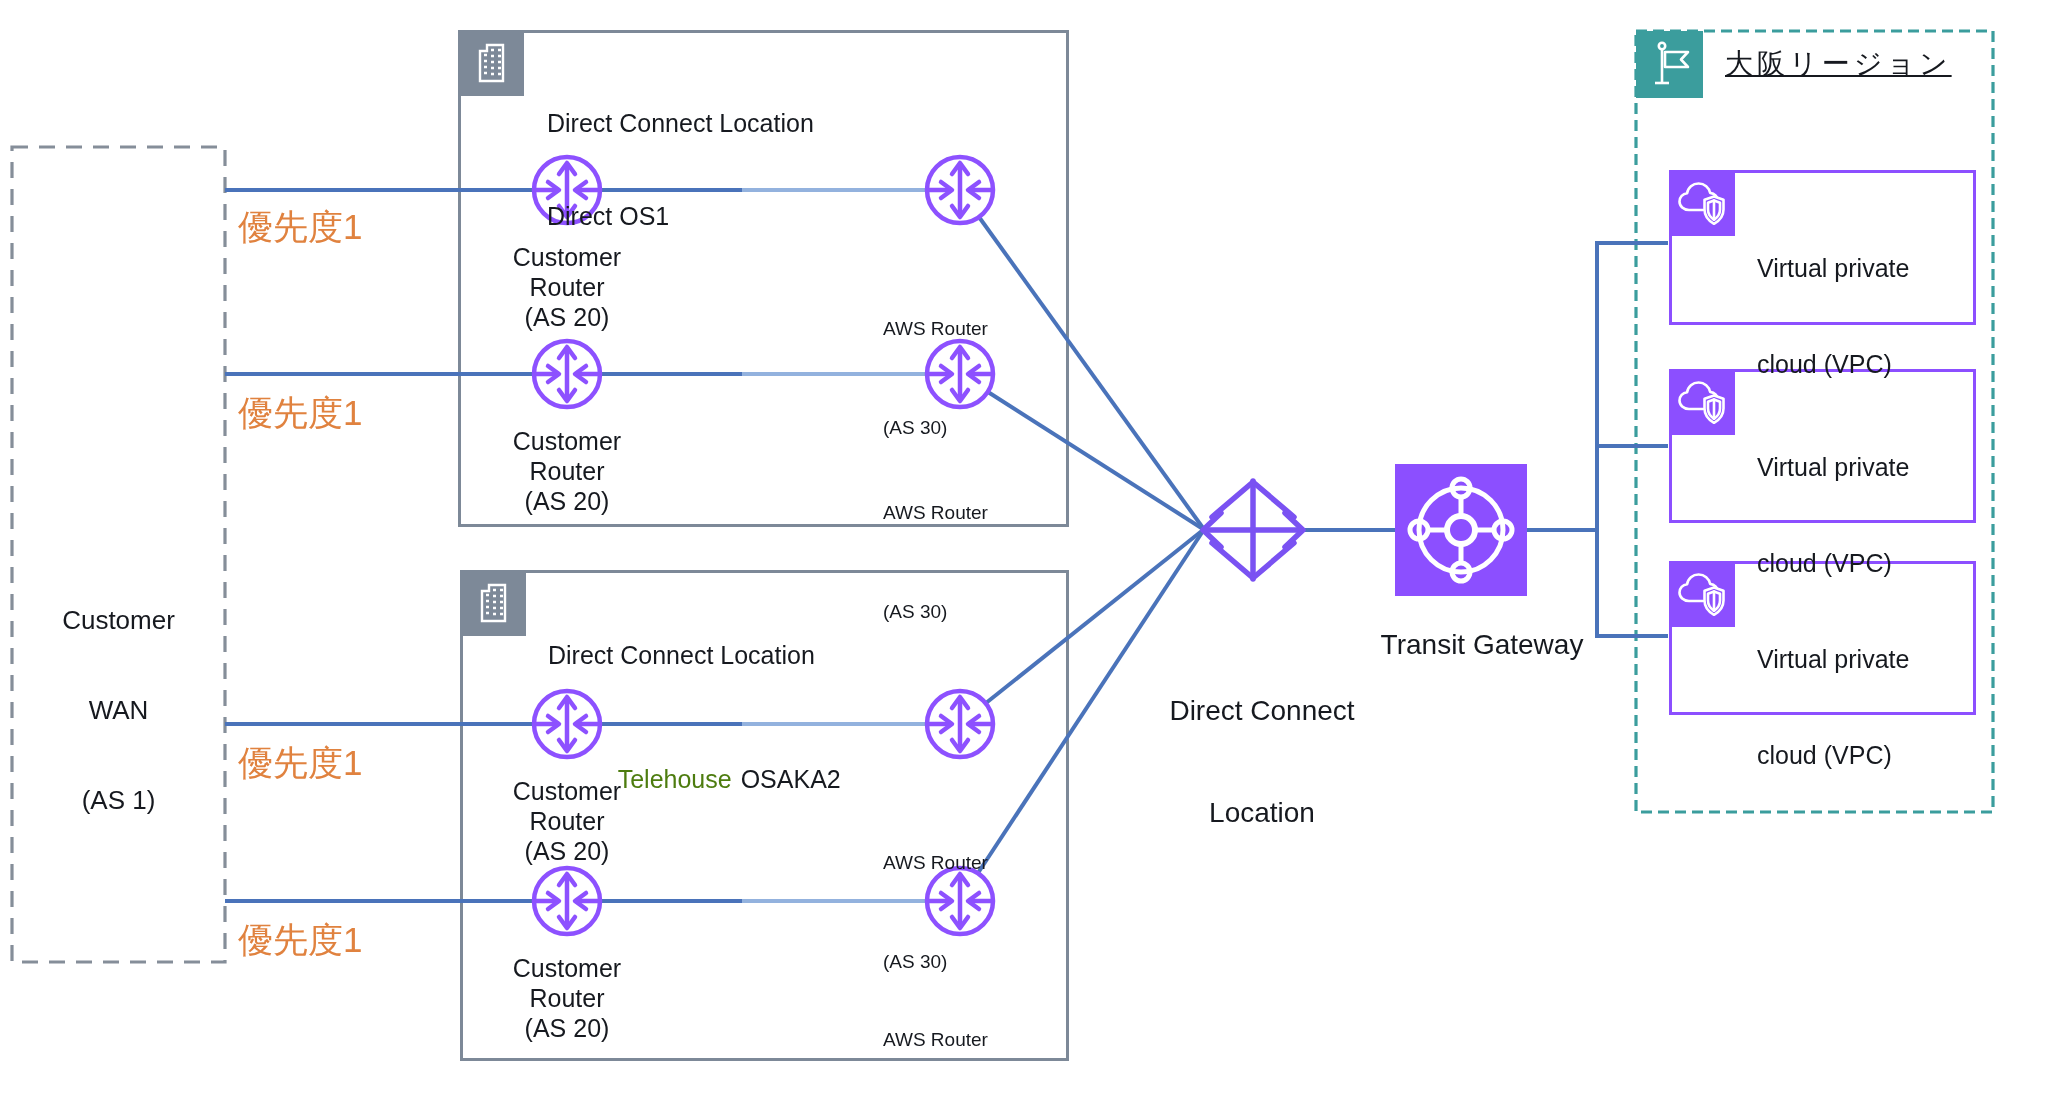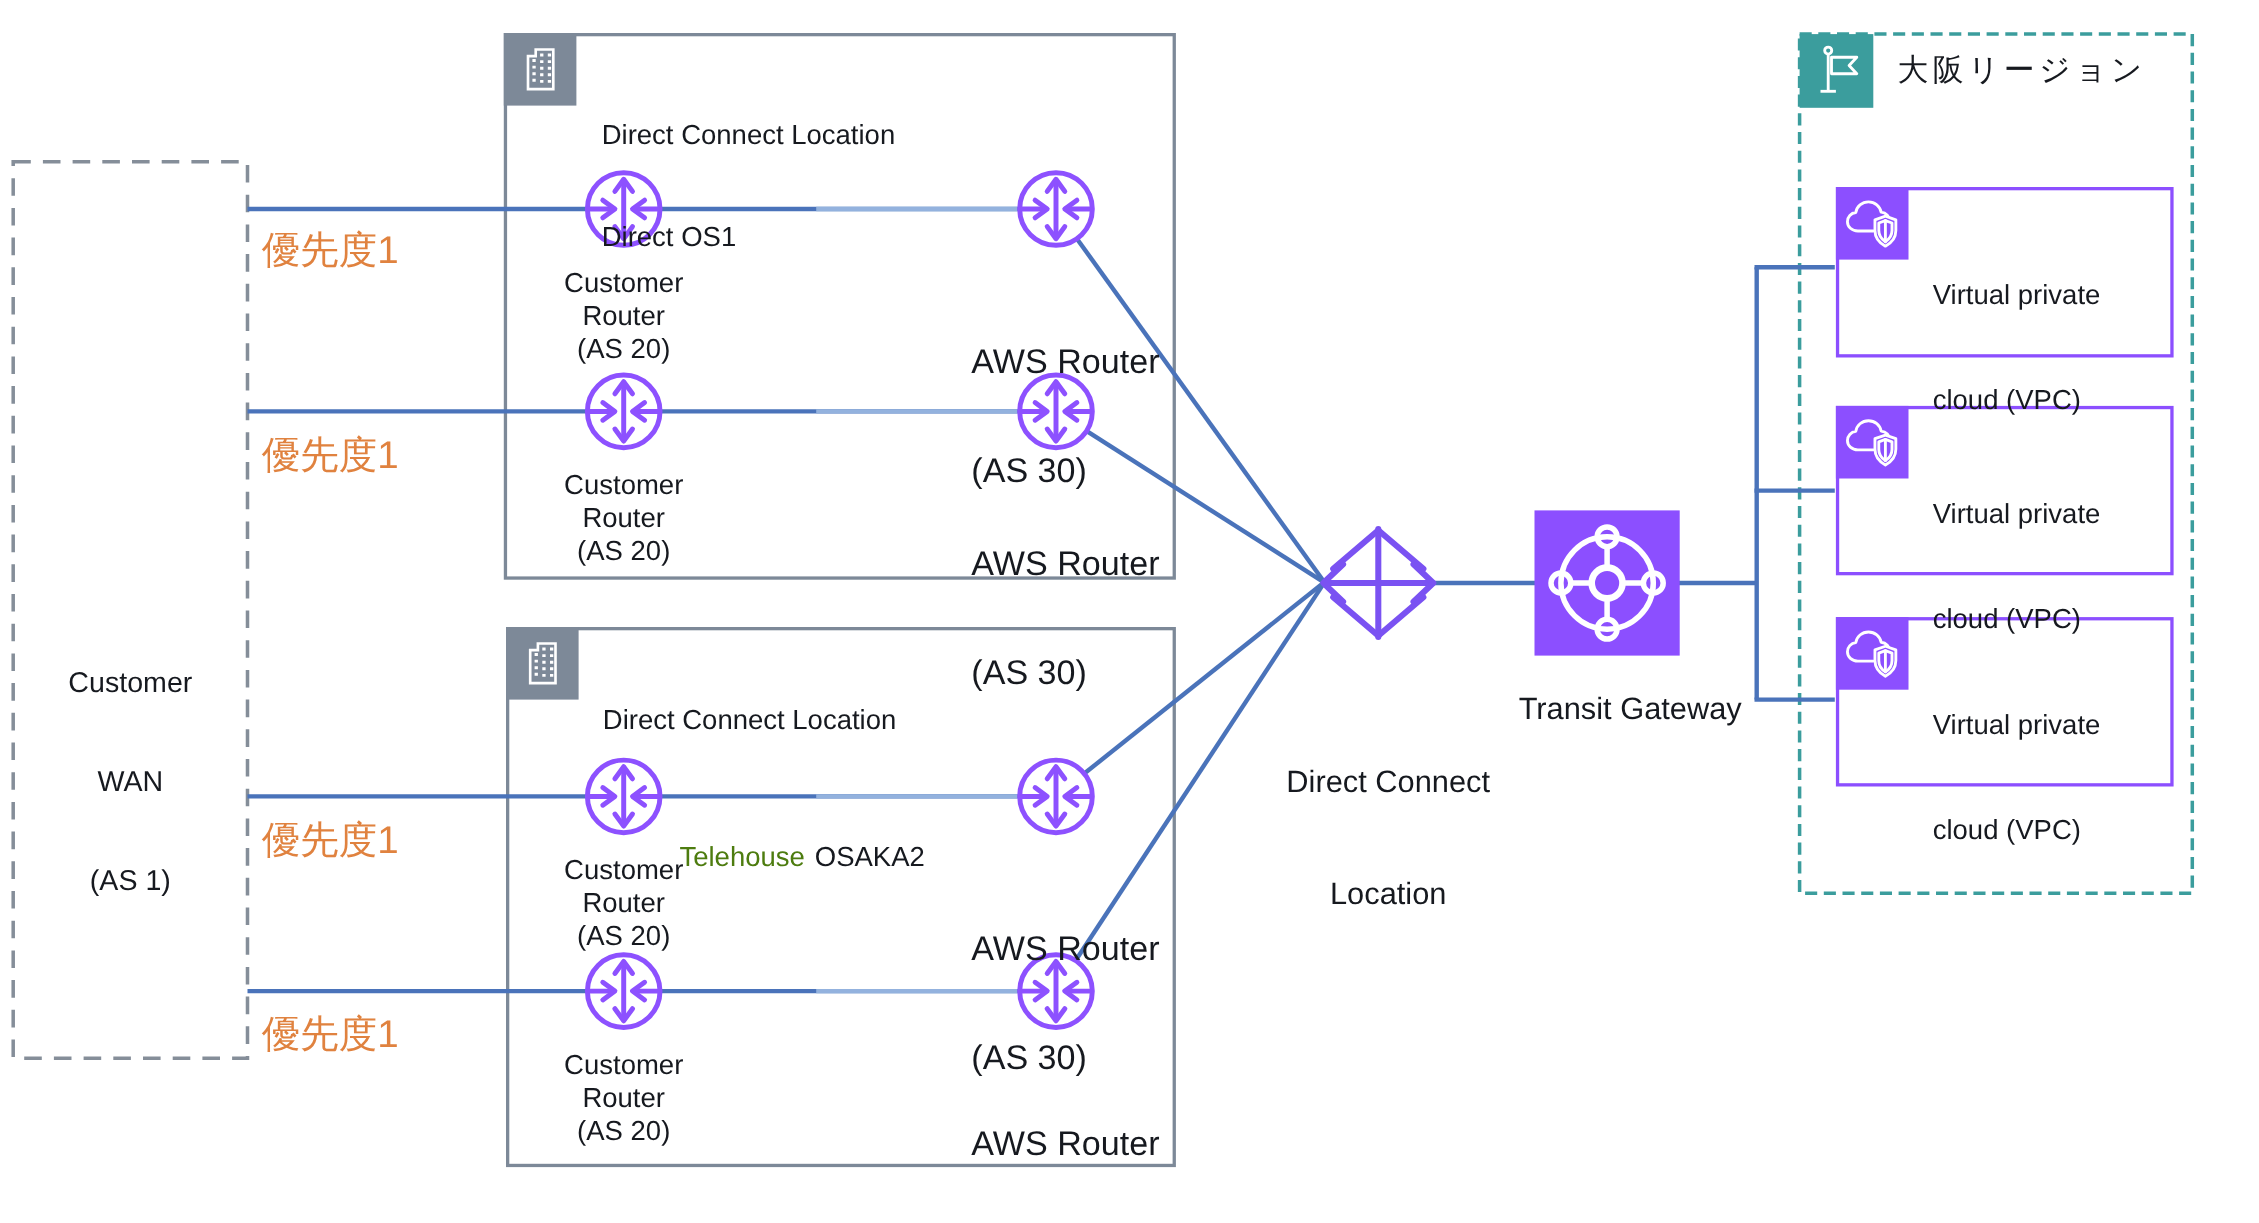--- a/index.html
+++ b/index.html
@@ -11,21 +11,21 @@
     color:#16191F;
     overflow:hidden;
   }
   .box{position:absolute;z-index:1;background:#ffffff;}
   .loc-box{border:3px solid #7D8998;}
   .vpc-box{border:3px solid #8C4FFF;}
   #overlay{position:absolute;left:0;top:0;z-index:2;pointer-events:none;}
   .lbl{position:absolute;z-index:3;white-space:pre;}
   .center{text-align:center;white-space:normal;}
   .node-lbl{font-size:25px;line-height:30px;}
-  .aws-lbl{font-size:31px;line-height:33px;}
+  .aws-lbl{font-size:19px;line-height:33px;}
   .title{font-size:25px;line-height:31px;}
   .muted{color:#4d7c0f;margin-left:28px;}
   .gap{margin-left:9px;}
   .priority{font-size:35px;color:#E0823F;}
   .gw-lbl{font-size:28px;line-height:34px;text-align:center;}
   .region-lbl{font-size:28px;letter-spacing:4px;}
   .wan-lbl{font-size:26px;line-height:30px;text-align:center;}
 </style>
 </head>
 <body>
@@ -233,21 +233,21 @@
     <div>AWS Router</div>
     
   </div>
 
   <div class="lbl gw-lbl" style="left:1112px;top:626px;width:300px;text-align:center;">
     <div>Direct Connect</div>
     <div>Location</div>
   </div>
   <div class="lbl gw-lbl" style="left:1322px;top:628px;width:320px;">Transit Gateway</div>
 
-  <div class="lbl region-lbl" style="left:1725px;top:45px;">大阪リージョン</div>
+  <div class="lbl region-lbl" style="left:1725px;top:45px;text-decoration:underline;">大阪リージョン</div>
 
   <div class="lbl node-lbl" style="left:1757px;top:188px;line-height:32px;">
     <div>Virtual private</div>
     <div>cloud (VPC)</div>
   </div>
   <div class="lbl node-lbl" style="left:1757px;top:387px;line-height:32px;">
     <div>Virtual private</div>
     <div>cloud (VPC)</div>
   </div>
   <div class="lbl node-lbl" style="left:1757px;top:579px;line-height:32px;">

